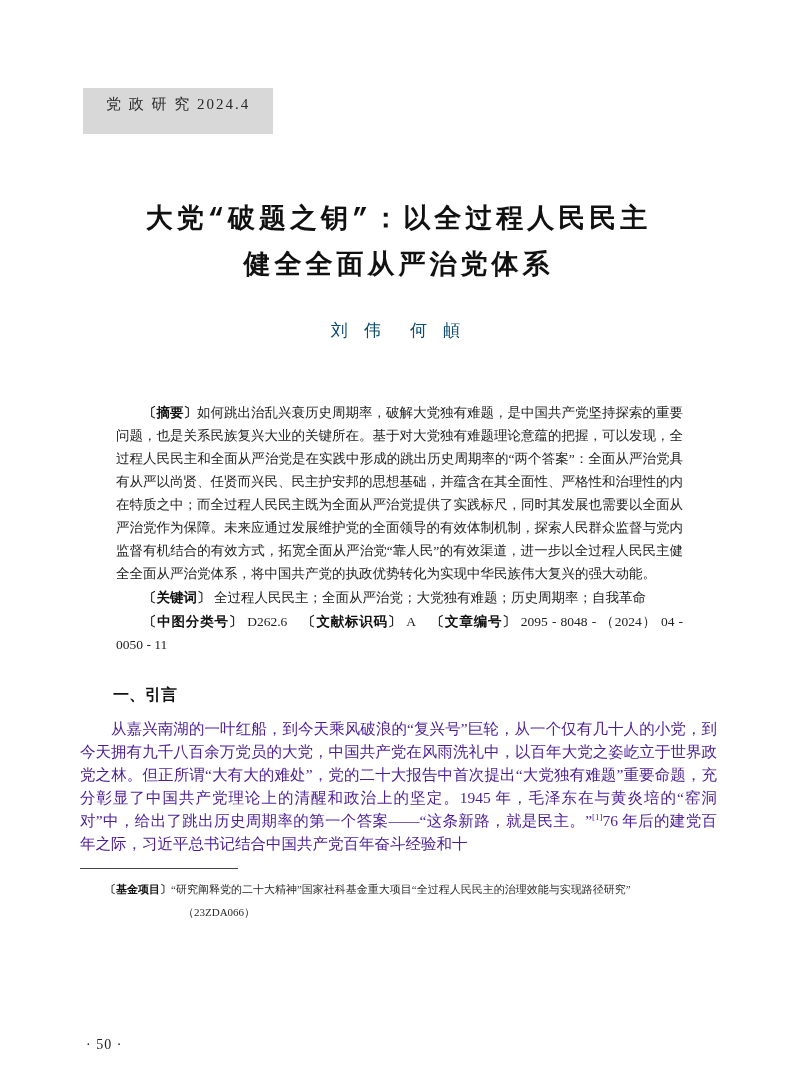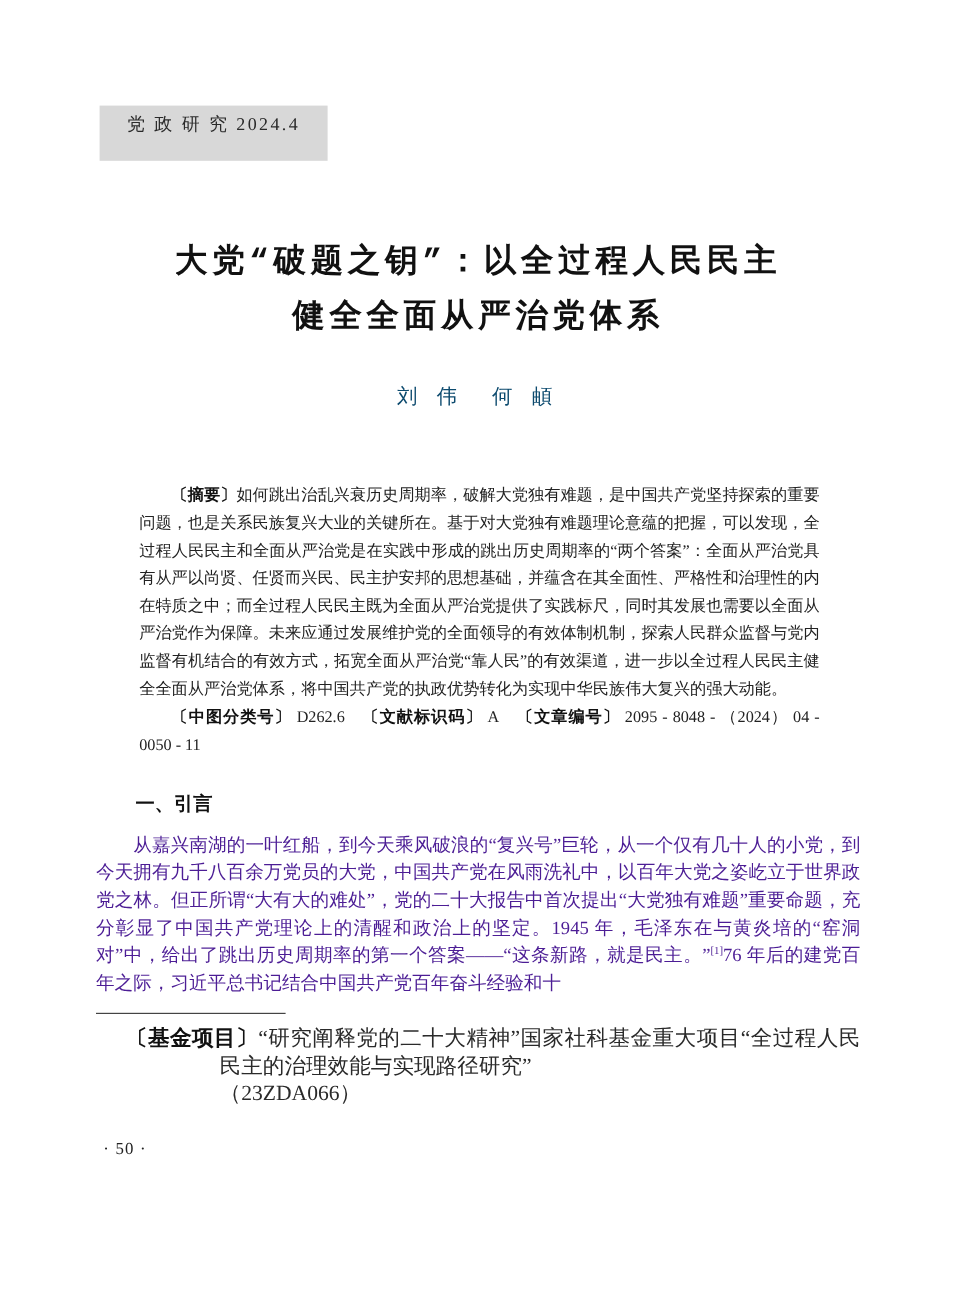--- a/index.html
+++ b/index.html
@@ -61,28 +61,28 @@
     color:#4c1d95;
   }
   .body-para sup { font-size:9px; line-height:0; }
   .fn-sep {
     margin-top:13px;
     width:158px; height:0;
     border-top:1px solid #444;
   }
   .footnotes {
     margin:9px 0 0 25px;
-    font-size:18px; line-height:23px;
+    font-size:11px; line-height:23px;
     text-align:justify;
     color:#2a2a2a;
   }
   .fn-item { padding-left:78px; text-indent:-78px; margin:0; }
   .fn-item .fn-cont {  }
   .page-number {
-    position:absolute; left:86px; top:951px;
+    position:absolute; left:86px; top:1037px;
     font-size:14px; letter-spacing:1px; color:#222;
   }
 </style>
 </head>
 <body>
 
 <div class="page">
 
   <div class="banner">
     <span>党 政 研 究 2024.4</span>
@@ -92,20 +92,21 @@
 
     <div class="title">
       <div>大党“破题之钥”：以全过程人民民主</div>
       <div>健全全面从严治党体系</div>
     </div>
 
     <div class="authors">刘 伟　何 頔</div>
 
     <div class="abstract">
       <p><span class="lbl">〔摘要〕</span><span>如何跳出治乱兴衰历史周期率，破解大党独有难题，是中国共产党坚持探索的重要问题，也是关系民族复兴大业的关键所在。基于对大党独有难题理论意蕴的把握，可以发现，全过程人民民主和全面从严治党是在实践中形成的跳出历史周期率的“两个答案”：全面从严治党具有从严以尚贤、任贤而兴民、民主护安邦的思想基础，并蕴含在其全面性、严格性和治理性的内在特质之中；而全过程人民民主既为全面从严治党提供了实践标尺，同时其发展也需要以全面从严治党作为保障。未来应通过发展维护党的全面领导的有效体制机制，探索人民群众监督与党内监督有机结合的有效方式，拓宽全面从严治党“靠人民”的有效渠道，进一步以全过程人民民主健全全面从严治党体系，将中国共产党的执政优势转化为实现中华民族伟大复兴的强大动能。</span></p>
+      <p><span class="lbl">〔关键词〕</span> <span>全过程人民民主；全面从严治党；大党独有难题；历史周期率；自我革命</span></p>
       <p><span class="lbl">〔中图分类号〕</span> <span class="meta-val">D262.6</span><span class="lbl">〔文献标识码〕</span> <span class="meta-val">A</span><span class="lbl">〔文章编号〕</span> <span>2095 - 8048 - （2024） 04 - 0050 - 11</span></p>
     </div>
 
     <div class="section-heading">一、引言</div>
 
     <p class="body-para"><span>从嘉兴南湖的一叶红船，到今天乘风破浪的“复兴号”巨轮，从一个仅有几十人的小党，到今天拥有九千八百余万党员的大党，中国共产党在风雨洗礼中，以百年大党之姿屹立于世界政党之林。但正所谓“大有大的难处”，党的二十大报告中首次提出“大党独有难题”重要命题，充分彰显了中国共产党理论上的清醒和政治上的坚定。1945 年，毛泽东在与黄炎培的“窑洞对”中，给出了跳出历史周期率的第一个答案——“这条新路，就是民主。”</span><sup>[1]</sup><span>76 年后的建党百年之际，习近平总书记结合中国共产党百年奋斗经验和十</span></p>
 
     <div class="fn-sep"></div>
 
     <div class="footnotes">

